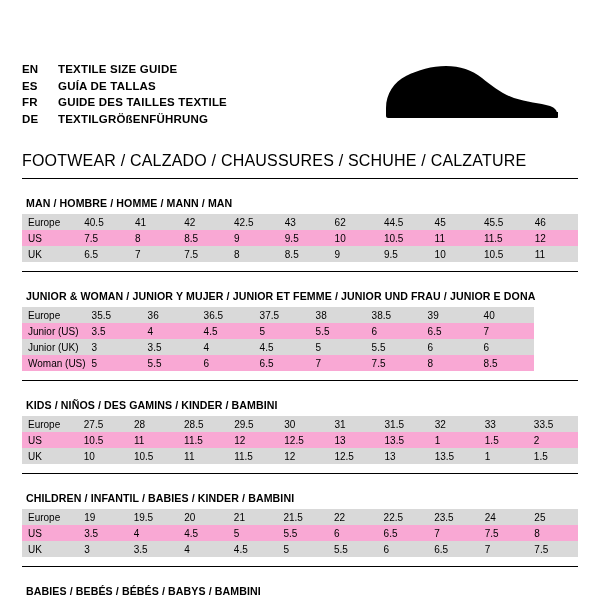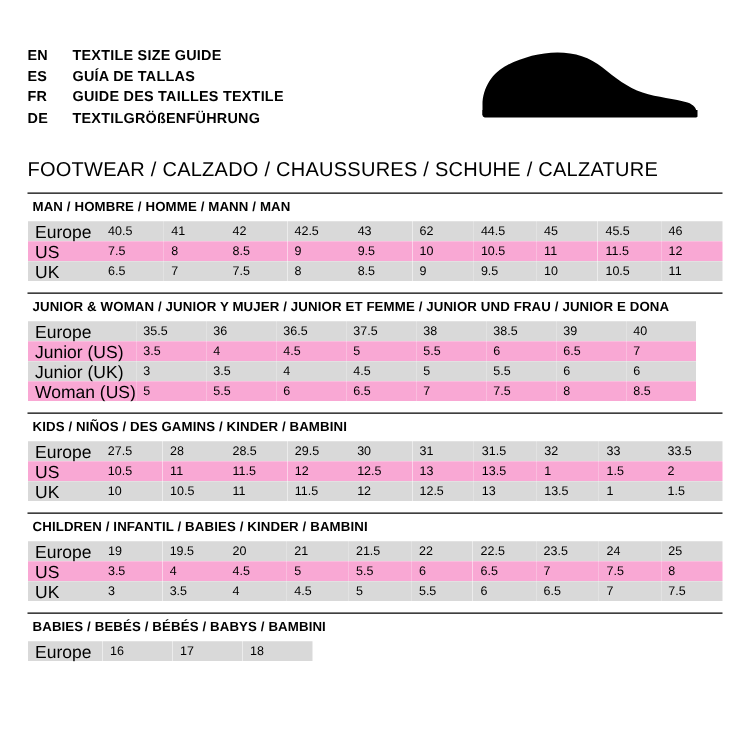--- a/index.html
+++ b/index.html
@@ -12,21 +12,21 @@
     background: #ffffff;
     font-family: "Liberation Sans", sans-serif;
     color: #000000;
     overflow: hidden;
   }
   .page {
     position: relative;
     width: 600px;
     height: 600px;
     box-sizing: border-box;
-    padding: 8px 22px 0 22px;
+    padding: 32px 22px 0 22px;
   }
 
   
   .header {
     position: relative;
     height: 92px;
   }
   .lang-block {
     position: absolute;
     top: 0;
@@ -62,21 +62,21 @@
 
   .section-title {
     font-size: 16px;
     font-weight: normal;
     letter-spacing: 0.2px;
     margin-top: 28px;
   }
 
   
   .group {
-    margin-top: 5px;
+    margin-top: 18px;
   }
   .group-title {
     font-size: 10.6px;
     font-weight: bold;
     letter-spacing: 0.1px;
     padding: 0 0 5px 4px;
   }
   table.size-table {
     border-collapse: collapse;
     table-layout: fixed;
@@ -89,21 +89,21 @@
     white-space: nowrap;
     overflow: hidden;
   }
   tr.row-shaded td {
     background: #d9d9d9;
   }
   tr.row-plain td {
     background: #f9a8d4;
   }
   td.lbl {
-    font-size: 14px;
+    font-size: 10px;
   }
   .divider {
     height: 1px;
     background: #000000;
     margin-top: 8px;
   }
   .spacer-top {
     margin-top: 9px;
   }
 </style>

